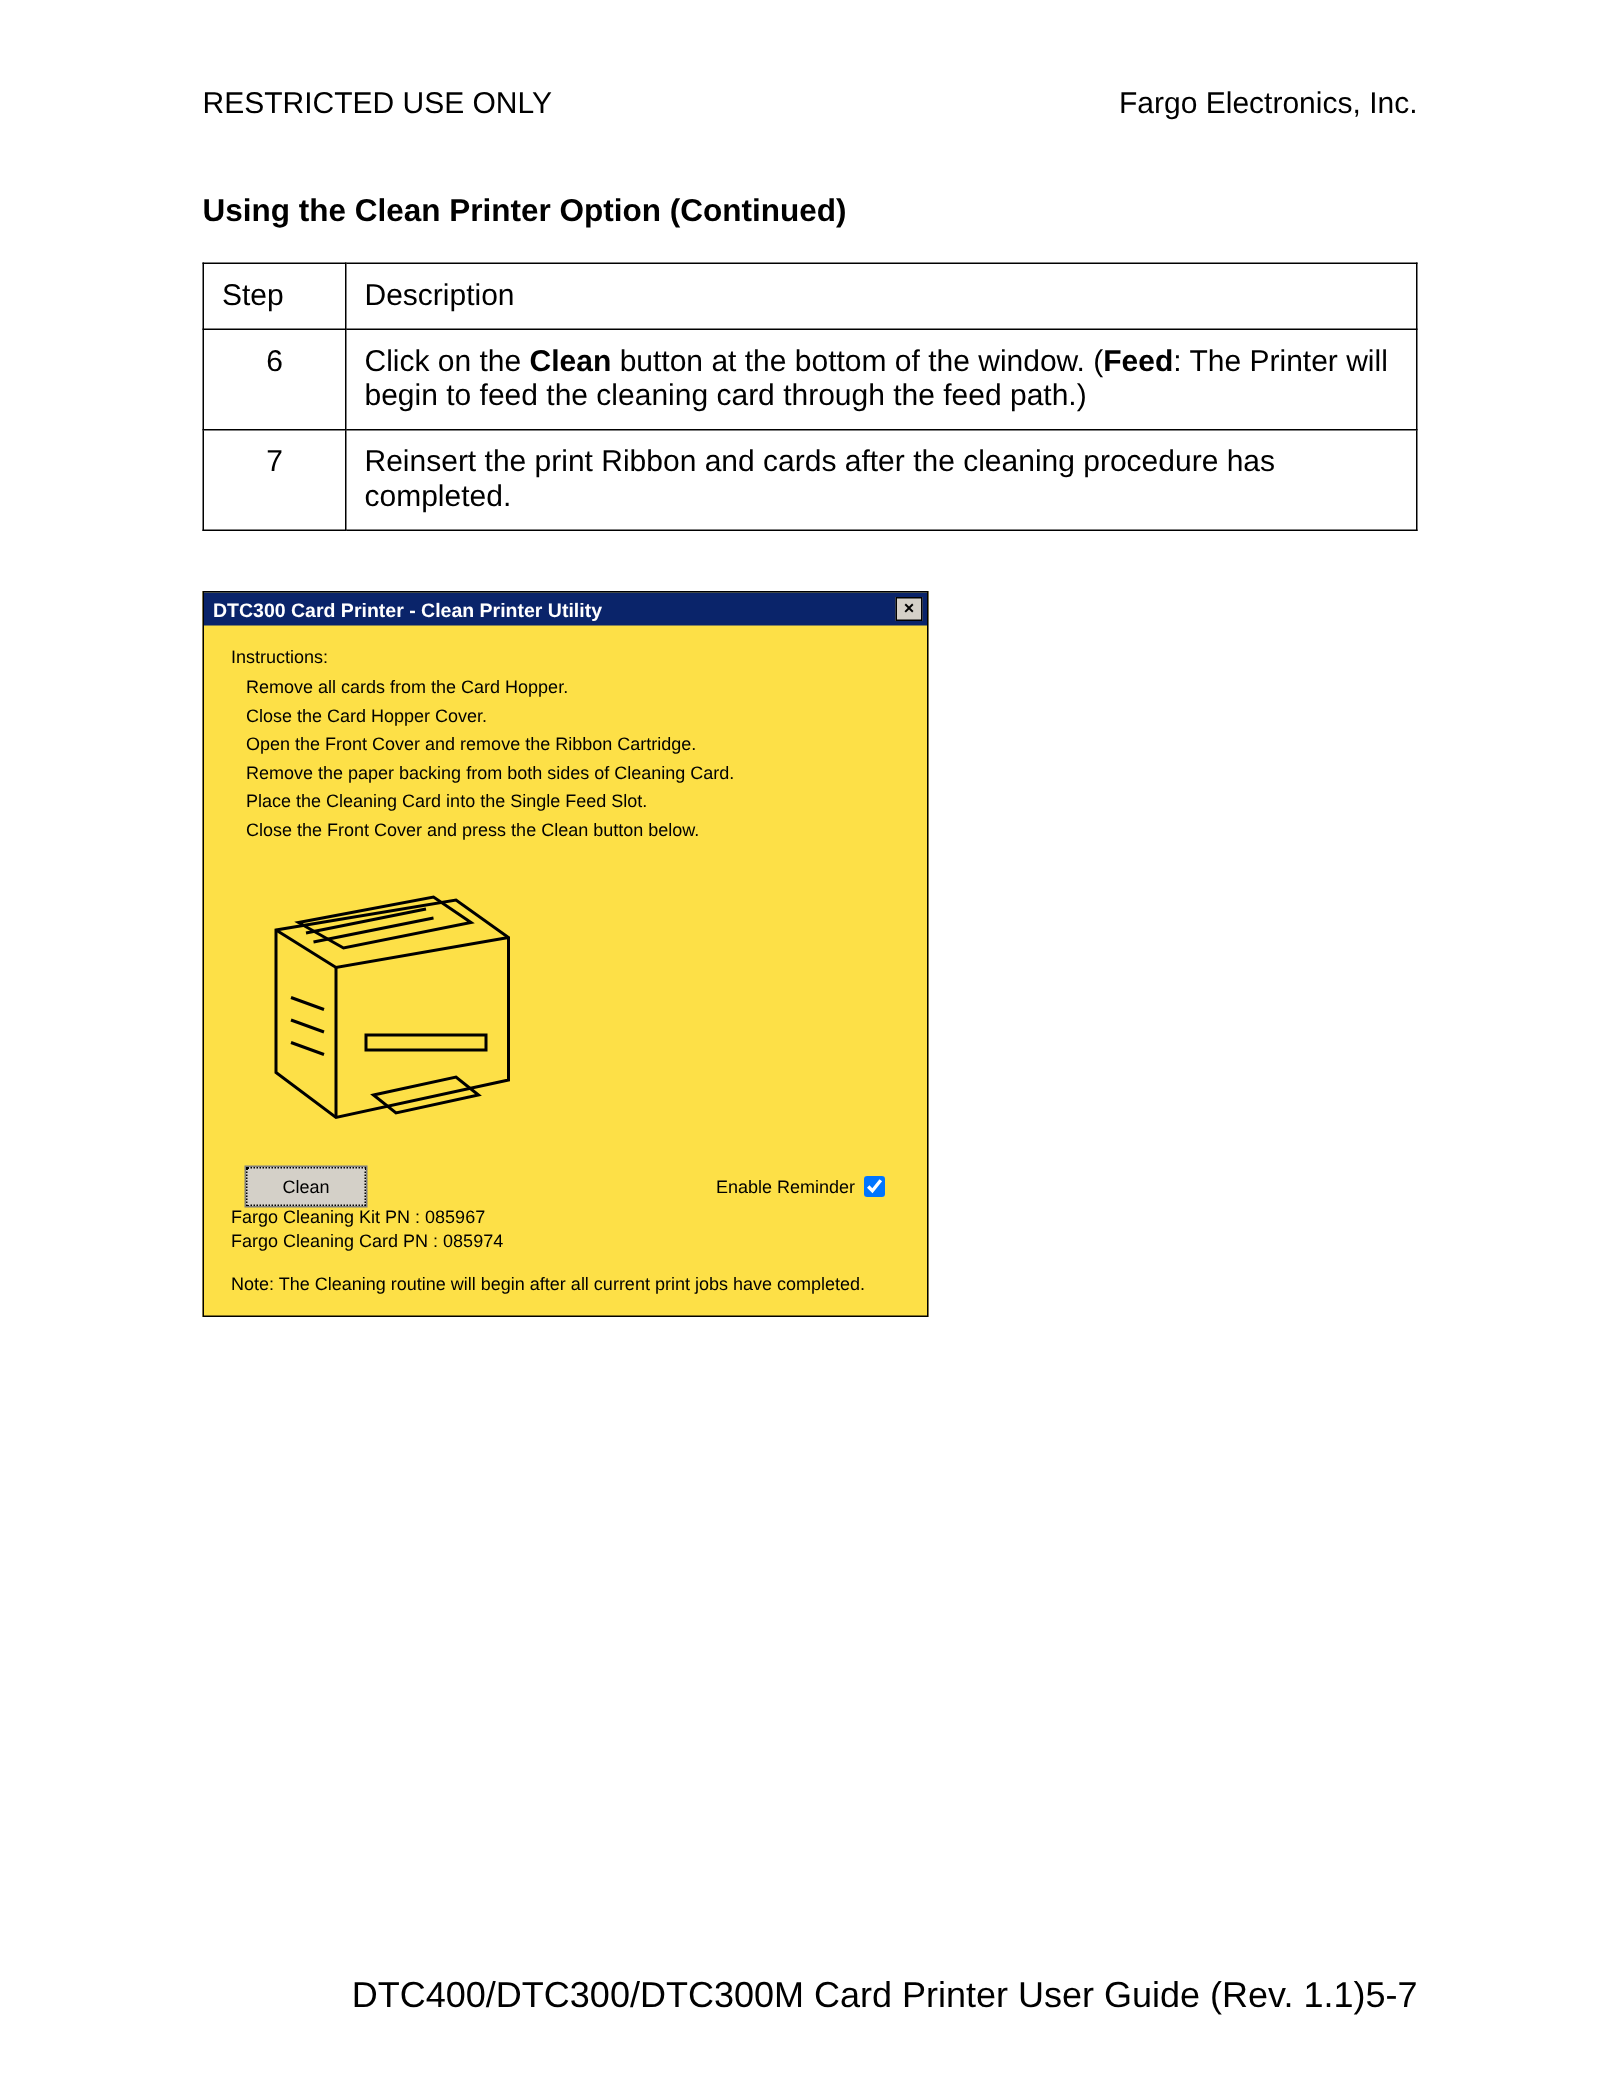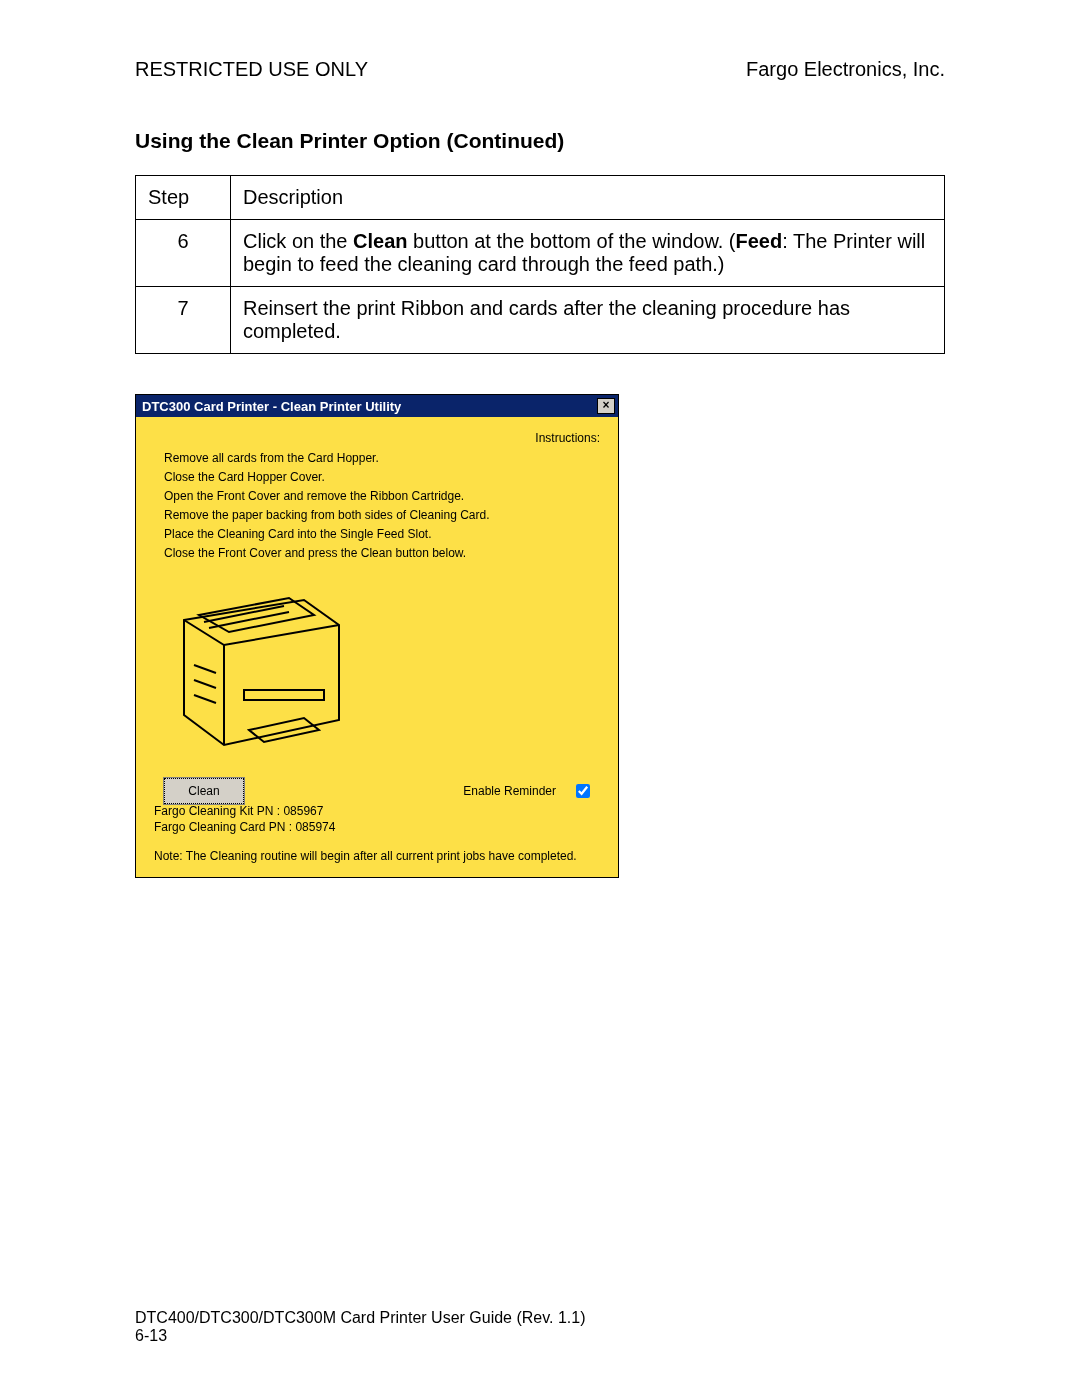--- a/index.html
+++ b/index.html
@@ -70,21 +70,21 @@
     background: #d4d0c8;
     border: 1px solid #000;
     color: #000;
     font-weight: bold;
     font-size: 12px;
     line-height: 12px;
     text-align: center;
     cursor: pointer;
   }
   .dialog-body { padding: 14px 18px 14px 18px; }
-  .instr-label { margin-bottom: 6px; text-align: right; }
+  .instr-label { margin-bottom: 6px; }
   .instr-list { margin-left: 10px; }
   .instr-list div { margin-bottom: 5px; }
   .illustration-row {
     display: flex;
     align-items: flex-end;
     margin-top: 10px;
     height: 200px;
   }
   .printer-illustration {
     flex: 1;
@@ -101,34 +101,33 @@
   }
   .clean-btn {
     width: 80px;
     height: 26px;
     background: #d4d0c8;
     border: 1px dotted #000;
     outline: 1px solid #808080;
     font-size: 12px;
     cursor: pointer;
   }
-  .reminder { display: flex; align-items: center; gap: 20px; }
+  .reminder { display: flex; align-items: center; gap: 6px; }
   .reminder input { width: 14px; height: 14px; }
   .part-lines { line-height: 1.3; }
   .note-line { margin-top: 14px; }
 
   .footer {
     position: absolute;
     left: 135px;
     width: 810px;
     bottom: 52px;
     display: flex;
     justify-content: flex-end;
-    font-size: 16px;
-    flex-direction: column;
+    font-size: 24px;
   }
 </style>
 </head>
 <body>
 
 <div class="page">
   <div class="header-row">
     <div>RESTRICTED USE ONLY</div>
     <div>Fargo Electronics, Inc.</div>
   </div>
@@ -208,14 +207,14 @@
         <div>Fargo Cleaning Card PN : 085974</div>
       </div>
 
       <div class="note-line">Note: The Cleaning routine will begin after all current print jobs have completed.</div>
     </div>
   </div>
 </div>
 
 <div class="footer">
   <div>DTC400/DTC300/DTC300M Card Printer User Guide (Rev. 1.1)</div>
-  <div>6-13</div>
+  <div>5-7</div>
 </div>
 
 </body></html>

